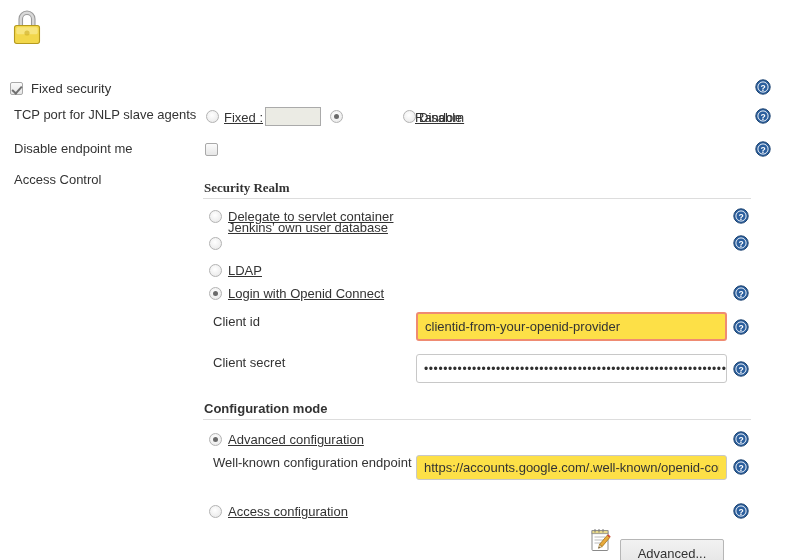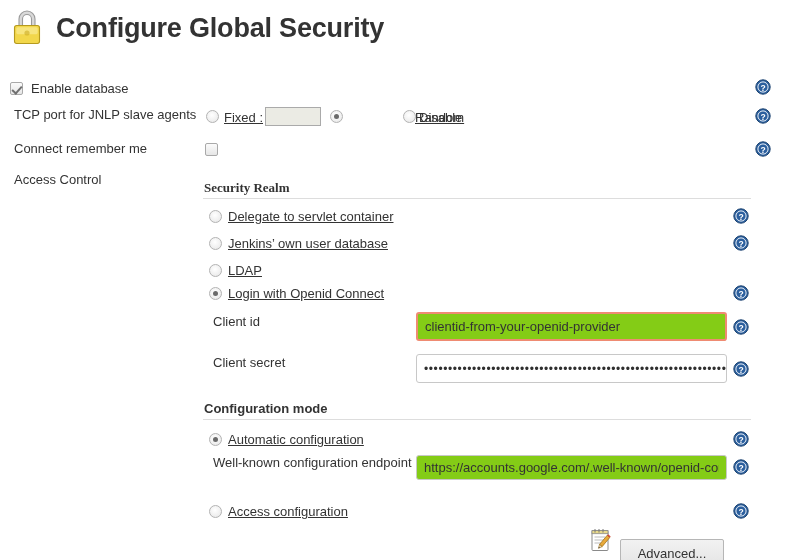--- a/index.html
+++ b/index.html
@@ -94,21 +94,21 @@
     white-space: nowrap;
     text-decoration: underline;
   }
 
   
   .txt {
     position: absolute;
     box-sizing: border-box;
     border: 1px solid #c8c8c8;
     border-radius: 3px;
-    background: #84cc16;
+    background: #fde047;
     font-family: "Liberation Sans", sans-serif;
     font-size: 13px;
     color: #333333;
     padding: 0 7px;
     outline: none;
     line-height: normal;
   }
   .txt.disabled-box {
     background: #ebebe4;
     border: 1px solid #aaaaaa;
@@ -185,25 +185,24 @@
 
 <div class="page-header">
   <span class="lock-icon">
     <svg width="38" height="44" viewBox="0 0 38 44">
       <path d="M11 20 L11 13 A8 8 0 0 1 27 13 L27 20 L23.5 20 L23.5 13 A4.5 4.5 0 0 0 14.5 13 L14.5 20 Z" fill="#d9d9d9" stroke="#9a9a9a" stroke-width="1.1"></path>
       <rect x="6.5" y="19.5" width="25" height="18" rx="2.2" fill="#f2d74b" stroke="#b59a1f" stroke-width="1.1"></rect>
       <rect x="8.3" y="21.2" width="21.4" height="7" rx="1.6" fill="#f8e887" opacity="0.85"></rect>
       <circle cx="19" cy="27" r="2.6" fill="#c9a81c" opacity="0.55"></circle>
     </svg>
   </span>
-  <span class="page-title">Configure Global Security</span>
 </div>
 
 <span class="cbox checked" style="left:10px; top:82px;"></span>
-<span class="left-label with-check" style="top:81px;">Enable database</span>
+<span class="left-label with-check" style="top:81px;">Fixed security</span>
 <span class="help-icon" style="left:755px; top:79px;">
   <svg width="16" height="16" viewBox="0 0 16 16">
     <circle cx="8" cy="8" r="7.2" fill="#2b5f9e" stroke="#1d4471" stroke-width="1"></circle>
     <circle cx="8" cy="8" r="5.1" fill="none" stroke="#ffffff" stroke-width="0.9"></circle>
     <text x="8" y="11.6" font-family="Liberation Sans, sans-serif" font-size="8.5" font-weight="bold" fill="#ffffff" text-anchor="middle">?</text>
   </svg>
 </span>
 
 <span class="left-label" style="top:107px;">TCP port for JNLP slave agents</span>
 <span class="radio" style="left:206px; top:110px;"></span>
@@ -214,21 +213,21 @@
 <span class="radio" style="left:403px; top:110px;"></span>
 <span class="radio-label" style="left:419px; top:110px;">Disable</span>
 <span class="help-icon" style="left:755px; top:108px;">
   <svg width="16" height="16" viewBox="0 0 16 16">
     <circle cx="8" cy="8" r="7.2" fill="#2b5f9e" stroke="#1d4471" stroke-width="1"></circle>
     <circle cx="8" cy="8" r="5.1" fill="none" stroke="#ffffff" stroke-width="0.9"></circle>
     <text x="8" y="11.6" font-family="Liberation Sans, sans-serif" font-size="8.5" font-weight="bold" fill="#ffffff" text-anchor="middle">?</text>
   </svg>
 </span>
 
-<span class="left-label" style="top:141px;">Connect remember me</span>
+<span class="left-label" style="top:141px;">Disable endpoint me</span>
 <span class="cbox" style="left:205px; top:143px;"></span>
 <span class="help-icon" style="left:755px; top:141px;">
   <svg width="16" height="16" viewBox="0 0 16 16">
     <circle cx="8" cy="8" r="7.2" fill="#2b5f9e" stroke="#1d4471" stroke-width="1"></circle>
     <circle cx="8" cy="8" r="5.1" fill="none" stroke="#ffffff" stroke-width="0.9"></circle>
     <text x="8" y="11.6" font-family="Liberation Sans, sans-serif" font-size="8.5" font-weight="bold" fill="#ffffff" text-anchor="middle">?</text>
   </svg>
 </span>
 
 <span class="left-label" style="top:172px;">Access Control</span>
@@ -240,21 +239,21 @@
 <span class="radio-label" style="left:228px; top:209px;">Delegate to servlet container</span>
 <span class="help-icon" style="left:733px; top:208px;">
   <svg width="16" height="16" viewBox="0 0 16 16">
     <circle cx="8" cy="8" r="7.2" fill="#2b5f9e" stroke="#1d4471" stroke-width="1"></circle>
     <circle cx="8" cy="8" r="5.1" fill="none" stroke="#ffffff" stroke-width="0.9"></circle>
     <text x="8" y="11.6" font-family="Liberation Sans, sans-serif" font-size="8.5" font-weight="bold" fill="#ffffff" text-anchor="middle">?</text>
   </svg>
 </span>
 
 <span class="radio" style="left:209px; top:237px;"></span>
-<span class="radio-label" style="left:228px; top:236px;text-align:center;">Jenkins’ own user database</span>
+<span class="radio-label" style="left:228px; top:220px;text-align:center;">Jenkins’ own user database</span>
 <span class="help-icon" style="left:733px; top:235px;">
   <svg width="16" height="16" viewBox="0 0 16 16">
     <circle cx="8" cy="8" r="7.2" fill="#2b5f9e" stroke="#1d4471" stroke-width="1"></circle>
     <circle cx="8" cy="8" r="5.1" fill="none" stroke="#ffffff" stroke-width="0.9"></circle>
     <text x="8" y="11.6" font-family="Liberation Sans, sans-serif" font-size="8.5" font-weight="bold" fill="#ffffff" text-anchor="middle">?</text>
   </svg>
 </span>
 
 <span class="radio" style="left:209px; top:264px;"></span>
 <span class="radio-label" style="left:228px; top:263px;">LDAP</span>
@@ -286,21 +285,21 @@
     <circle cx="8" cy="8" r="7.2" fill="#2b5f9e" stroke="#1d4471" stroke-width="1"></circle>
     <circle cx="8" cy="8" r="5.1" fill="none" stroke="#ffffff" stroke-width="0.9"></circle>
     <text x="8" y="11.6" font-family="Liberation Sans, sans-serif" font-size="8.5" font-weight="bold" fill="#ffffff" text-anchor="middle">?</text>
   </svg>
 </span>
 
 <span class="section-title" style="left:204px; top:401px;">Configuration mode</span>
 <span class="section-rule" style="left:203px; top:419px; width:548px;"></span>
 
 <span class="radio selected" style="left:209px; top:433px;"></span>
-<span class="radio-label" style="left:228px; top:432px;">Automatic configuration</span>
+<span class="radio-label" style="left:228px; top:432px;">Advanced configuration</span>
 <span class="help-icon" style="left:733px; top:431px;">
   <svg width="16" height="16" viewBox="0 0 16 16">
     <circle cx="8" cy="8" r="7.2" fill="#2b5f9e" stroke="#1d4471" stroke-width="1"></circle>
     <circle cx="8" cy="8" r="5.1" fill="none" stroke="#ffffff" stroke-width="0.9"></circle>
     <text x="8" y="11.6" font-family="Liberation Sans, sans-serif" font-size="8.5" font-weight="bold" fill="#ffffff" text-anchor="middle">?</text>
   </svg>
 </span>
 
 <span class="field-label" style="left:213px; top:455px;">Well-known configuration endpoint</span>
 <input class="txt" style="left: 416px; top: 455px; width: 311px; height: 25px;" value="https://accounts.google.com/.well-known/openid-configuration">

